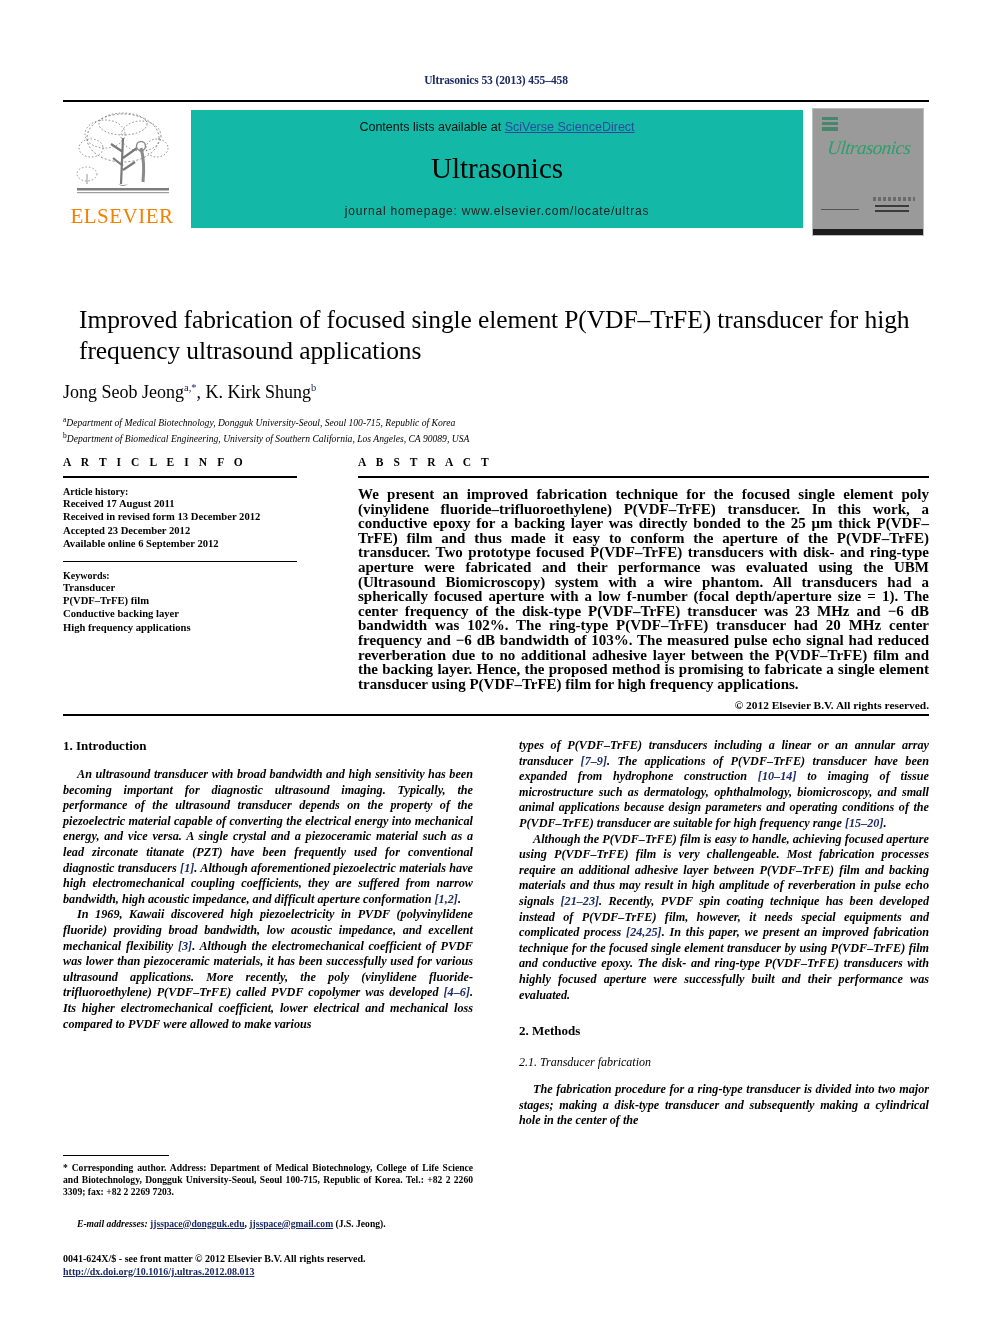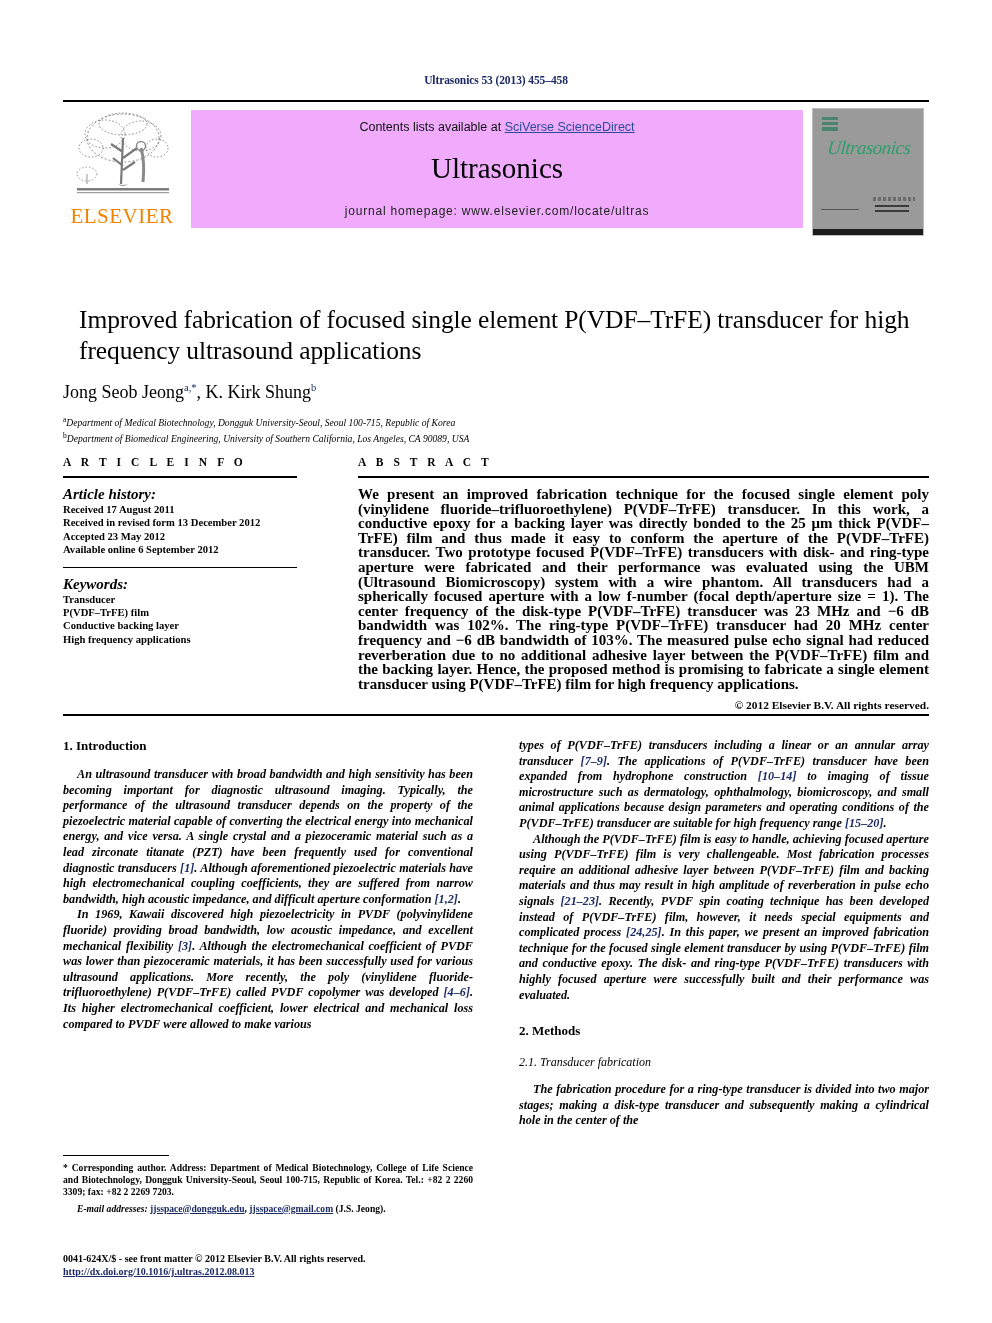--- a/index.html
+++ b/index.html
@@ -69,21 +69,21 @@
     font-family: "Liberation Serif", serif;
     font-size: 21px;
     letter-spacing: 0.5px;
     color: #ef8200;
   }
   .header-box {
     position: absolute;
     left: 128px; top: 10px;
     width: 612px;
     height: 118px;
-    background: #f0abfc;
+    background: #14b8a6;
   }
   .contents-line {
     position: absolute;
     left: 0; top: 10px;
     width: 612px;
     text-align: center;
     font-family: "Liberation Sans", sans-serif;
     font-size: 12.5px;
     color: #111;
   }
@@ -233,22 +233,21 @@
     height: 2px;
     background: #000;
     margin-top: 8px;
   }
   .hr-thin {
     height: 1px;
     background: #000;
     margin-top: 10px;
   }
   .info-head {
-    font-size: 15px;
-    font-style: italic;
+    font-size: 10px;
     font-weight: bold;
     margin-top: 8px;
   }
   .info-list {
     font-size: 10.6px;
     line-height: 13.4px;
     font-weight: bold;
   }
   .abstract-body {
     font-size: 15px;
@@ -325,21 +324,21 @@
   }
   .footnote p {
     margin: 0;
     font-size: 9.6px;
     line-height: 12.2px;
     text-align: justify;
     font-weight: bold;
   }
   .footnote .email-line {
     text-indent: 14px;
-    margin-top: 4px;
+    margin-top: 19px;
   }
   .footnote em { font-style: italic; }
   .mail-link { color: #1b2a63; }
 
   .imprint {
     position: absolute;
     left: 63px; top: 1252px;
     width: 500px;
     font-size: 10px;
     line-height: 13px;
@@ -415,21 +414,21 @@
 
   <div class="info-abstract">
 
     <div class="col-info">
       <div class="sec-label">A R T I C L E   I N F O</div>
       <div class="hr-thick"></div>
       <div class="info-head">Article history:</div>
       <div class="info-list">
         <div>Received 17 August 2011</div>
         <div>Received in revised form 13 December 2012</div>
-        <div>Accepted 23 May 2012</div>
+        <div>Accepted 23 December 2012</div>
         <div>Available online 6 September 2012</div>
       </div>
       <div class="hr-thin"></div>
       <div class="info-head">Keywords:</div>
       <div class="info-list">
         <div>Transducer</div>
         <div>P(VDF–TrFE) film</div>
         <div>Conductive backing layer</div>
         <div>High frequency applications</div>
       </div>

